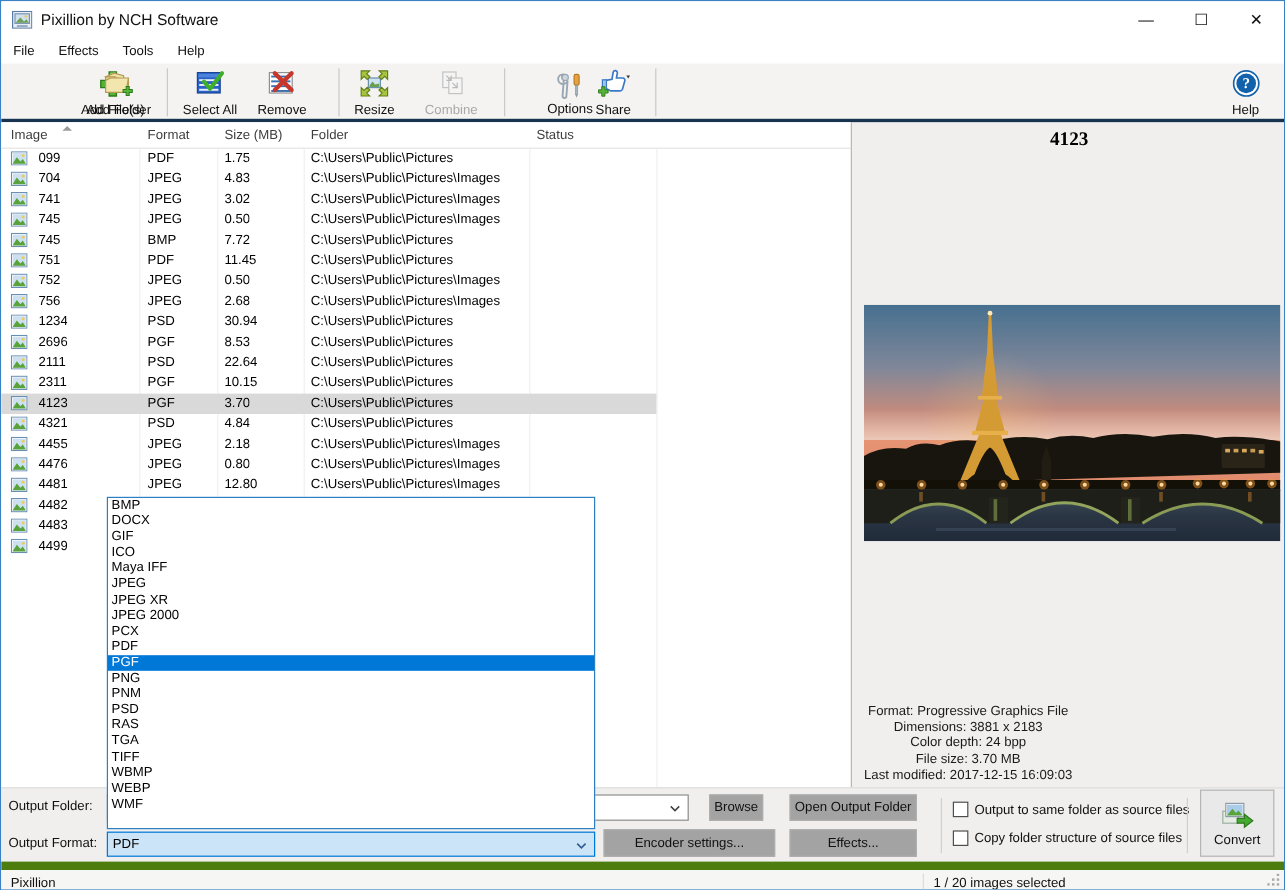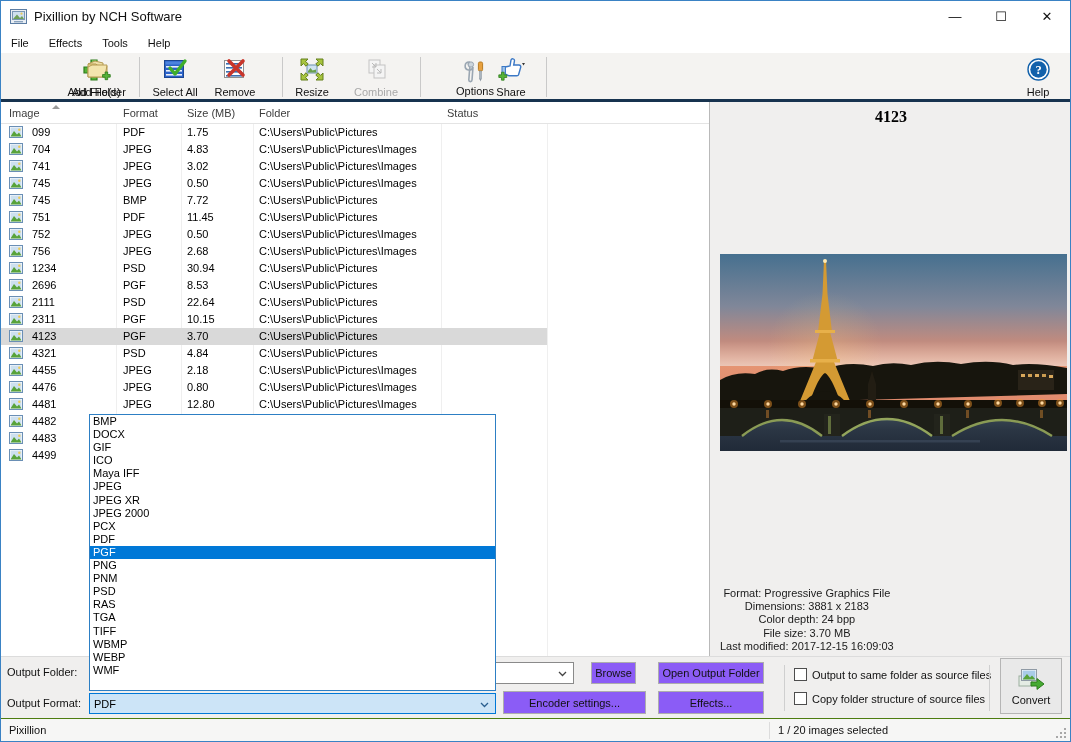--- a/index.html
+++ b/index.html
@@ -45,27 +45,27 @@
   
   .dropdown{position:absolute;left:88px;top:413px;width:407px;height:277px;background:#fff;border:1px solid #2d7fc4;z-index:20;overflow:hidden;}
   .dd-opt{height:13.1px;line-height:13.1px;padding-left:3px;color:#000;white-space:nowrap;}
   .dd-opt.selected{background:#0078d7;color:#fff;}
   
   .bottom-panel{position:absolute;left:0;top:655px;width:100%;height:62px;background:#f0efee;border-top:1px solid #dcdcdc;text-align:right;}
   .bp-label{position:absolute;color:#111;}
   .combo{position:absolute;background:#fff;border:1px solid #8a8a8a;display:flex;align-items:center;padding-left:4px;}
   .combo .chev{position:absolute;right:6px;top:8px;}
   .combo-format{background:#cce4f7;border:1px solid #0078d7;}
-  .btn{position:absolute;background:#8b5cf6;border:1px solid #adadad;display:flex;align-items:center;justify-content:center;color:#111;}
+  .btn{position:absolute;background:#a3a3a3;border:1px solid #adadad;display:flex;align-items:center;justify-content:center;color:#111;}
   .vsep{position:absolute;width:1px;background:#cfcfcf;}
   .cb{position:absolute;width:13px;height:13px;background:#fff;border:1px solid #4d4d4d;}
   .cb-label{position:absolute;color:#111;white-space:nowrap;}
   .convert-btn{position:absolute;left:999px;top:1px;width:62px;height:56px;background:#e9e9e9;border:1px solid #b5b5b5;display:flex;flex-direction:column;align-items:center;justify-content:center;gap:3px;color:#111;}
   
-  .statusbar{position:absolute;left:0;top:717px;width:100%;height:24px;background:#f6f6f5;border-top:1px solid #4d7c0f;}
+  .statusbar{position:absolute;left:0;top:717px;width:100%;height:24px;background:#f6f6f5;border-top:7px solid #4d7c0f;}
   .sb-left{position:absolute;left:8px;top:5px;color:#111;}
   .sb-right{position:absolute;left:777px;top:5px;color:#111;}
   .sb-sep{position:absolute;left:768px;top:3px;height:17px;width:1px;background:#dcdcdc;}
   .grip{position:absolute;right:3px;bottom:3px;}
 </style>
 </head>
 <body>
 
 <div class="window">
 

